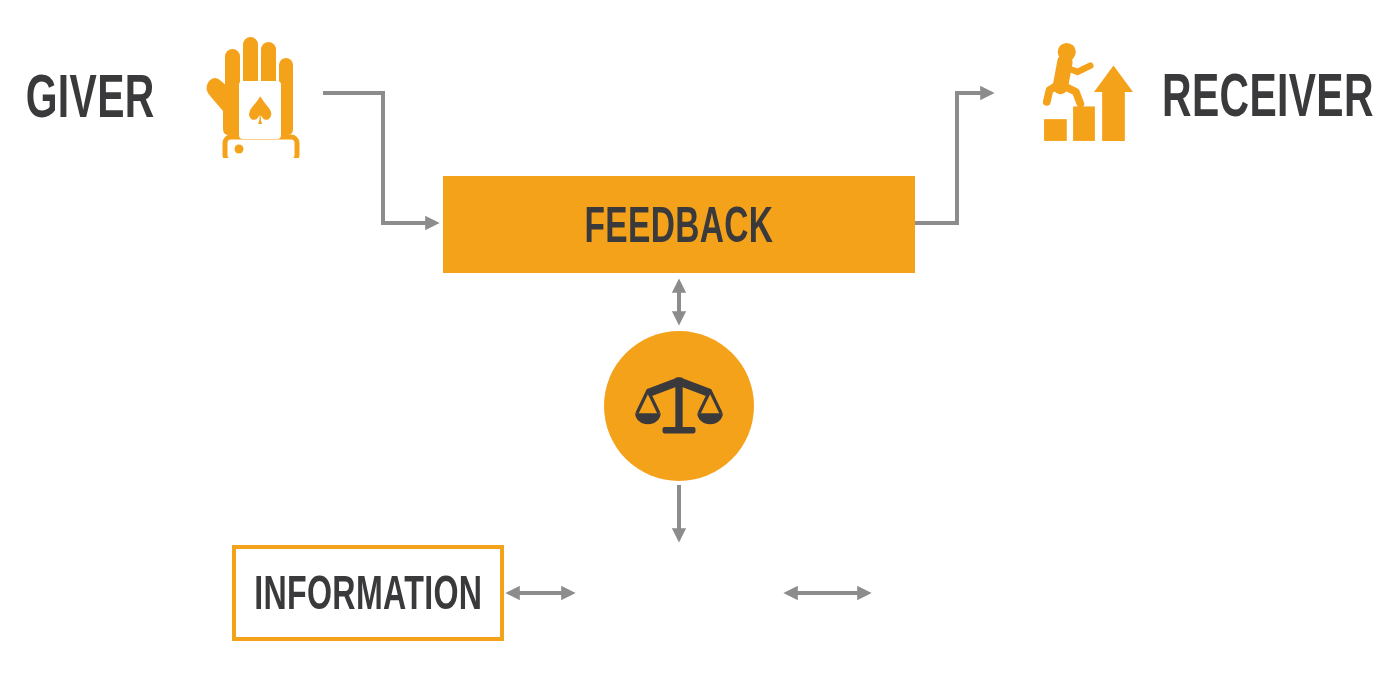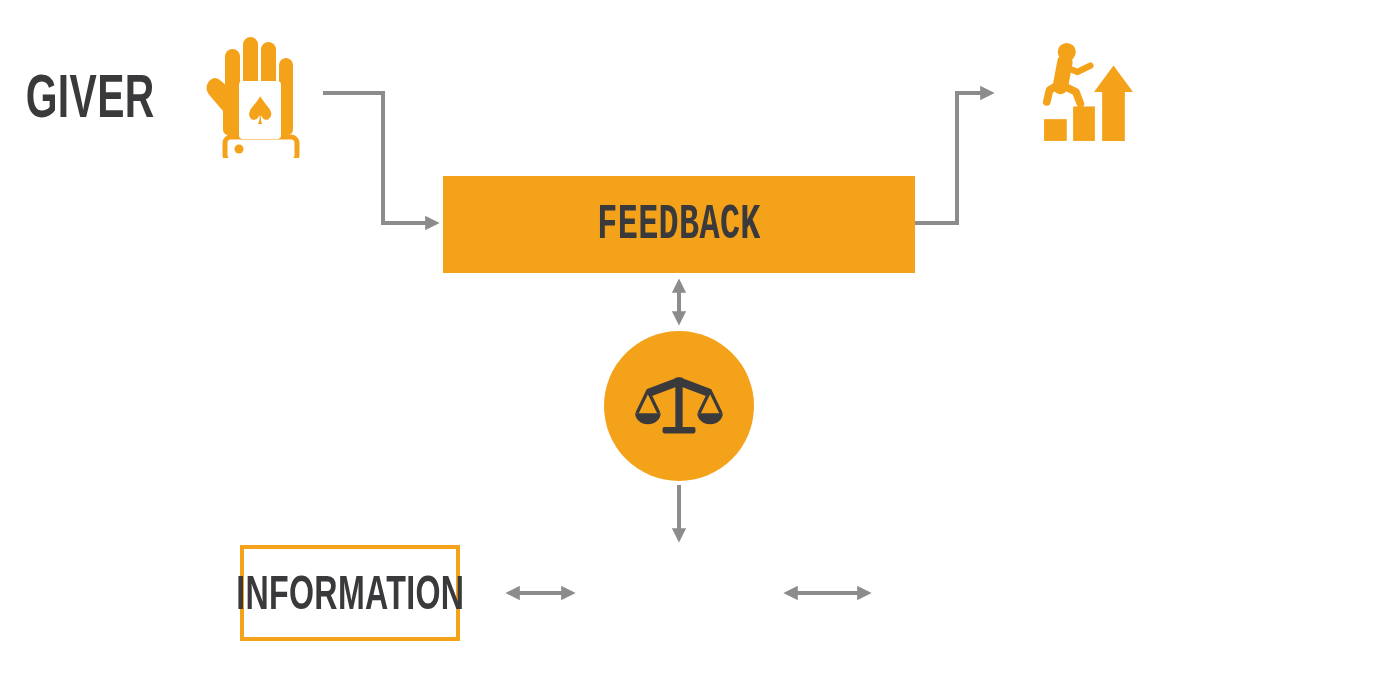--- a/index.html
+++ b/index.html
@@ -20,21 +20,21 @@
     display:flex;align-items:center;justify-content:center;
     color:var(--dark-text);font-weight:700;line-height:1;
     white-space:nowrap;
   }
   .cond{display:inline-block;transform:scaleX(0.67);transform-origin:center center;letter-spacing:0.5px;}
   .side-label{font-size:61px;}
   .feedback-box{
     left:443px;top:168px;width:472px;height:97px;
     background:var(--orange);
     display:flex;align-items:center;justify-content:center;
-    color:var(--dark-text);font-weight:700;font-size:50px;line-height:1;white-space:nowrap;font-family:Liberation Mono, monospace;
+    color:var(--dark-text);font-weight:700;font-size:50px;line-height:1;white-space:nowrap;
   }
   .outline-box{
     border:4px solid var(--orange);background:#fff;
     display:flex;align-items:center;justify-content:center;
     color:var(--dark-text);font-weight:700;font-size:48px;line-height:1;white-space:nowrap;
     top:537px;height:96px;
   }
   .circle{
     left:604px;top:323px;width:150px;height:150px;border-radius:50%;
     background:var(--orange);
@@ -104,20 +104,23 @@
 
         <circle cx="46" cy="22" r="10"></circle>
         <path d="M44,33 L39,60" stroke="var(--orange)" stroke-width="17" stroke-linecap="round" fill="none"></path>
         <path d="M45,39 L58,44 L72,37" stroke="var(--orange)" stroke-width="7" stroke-linecap="round" stroke-linejoin="round" fill="none"></path>
         <path d="M40,56 L27,64 L24,77" stroke="var(--orange)" stroke-width="8.5" stroke-linecap="round" stroke-linejoin="round" fill="none"></path>
         <path d="M40,58 L56,66 L61,79" stroke="var(--orange)" stroke-width="8.5" stroke-linecap="round" stroke-linejoin="round" fill="none"></path>
       </g>
     </svg>
   </div>
 
+  <div class="abs label side-label" style="left:1158px;top:55px;width:220px;height:64px;">
+    <span class="cond">RECEIVER</span>
+  </div>
 
   <div class="abs circle">
     <div class="icon" style="width:96px;height:64px;">
       <svg viewBox="0 0 100 70">
         <g fill="var(--dark-text)" stroke="none">
           <rect x="46" y="4" width="8" height="56"></rect>
           <rect x="32" y="58" width="36" height="7" rx="2"></rect>
         </g>
         <path d="M16,21 L50,8 L84,21" stroke="var(--dark-text)" stroke-width="9" fill="none" stroke-linejoin="round"></path>
         <g stroke="var(--dark-text)" stroke-width="3.5" fill="none">
@@ -125,19 +128,19 @@
           <path d="M84,18 L72,43 M84,18 L96,43"></path>
         </g>
         <g fill="var(--dark-text)">
           <path d="M2,43 a14,12 0 0 0 28,0 z"></path>
           <path d="M70,43 a14,12 0 0 0 28,0 z"></path>
         </g>
       </svg>
     </div>
   </div>
 
-  <div class="abs outline-box" style="left:240px;width:220px;">
+  <div class="abs outline-box" style="left:232px;width:272px;">
     <span class="cond">INFORMATION</span>
   </div>
 
 
 
 </div>
 
 </body></html>

